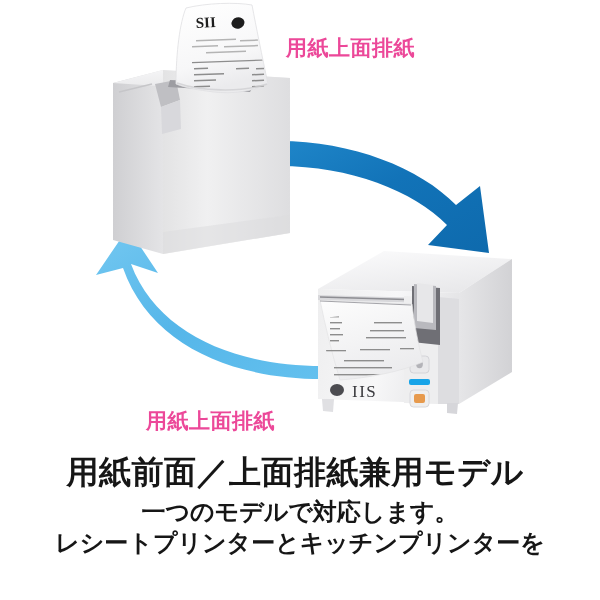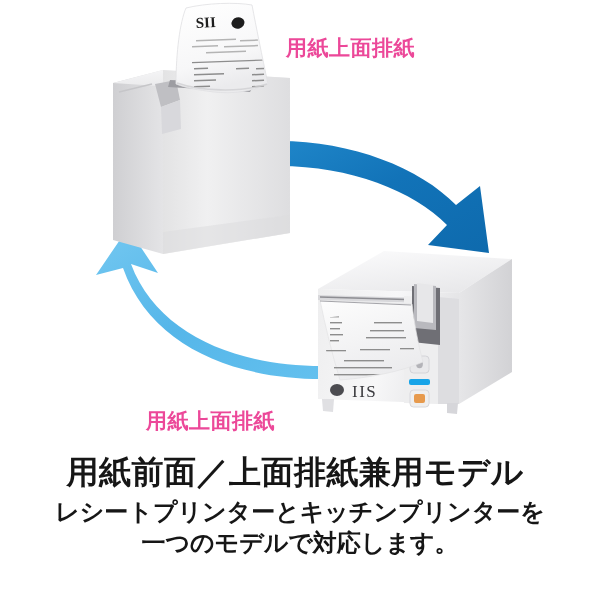--- a/index.html
+++ b/index.html
@@ -278,17 +278,17 @@
         <text x="352" y="397" font-family="'Liberation Serif',serif" font-size="17" font-weight="400" letter-spacing="1.5" fill="#3a3a3e">IIS</text>
       </g>
     </svg>
 
     <div class="callout" id="callout-top">用紙上面排紙</div>
     <div class="callout" id="callout-front">用紙上面排紙</div>
   </div>
 
   <div id="caption">
     <div id="headline">用紙前面／上面排紙兼用モデル</div>
+    <div class="subline">一つのモデルで対応します。</div>
     <div class="subline">レシートプリンターとキッチンプリンターを</div>
-    <div class="subline">一つのモデルで対応します。</div>
   </div>
 
 </div>
 
 </body></html>

